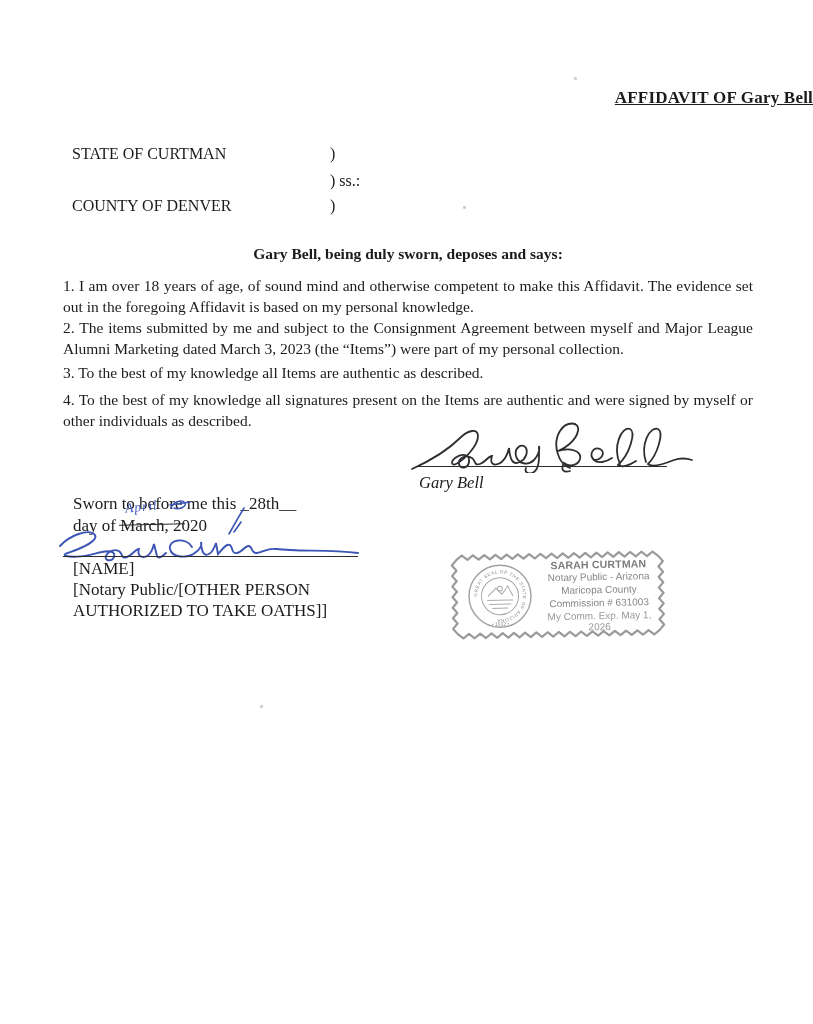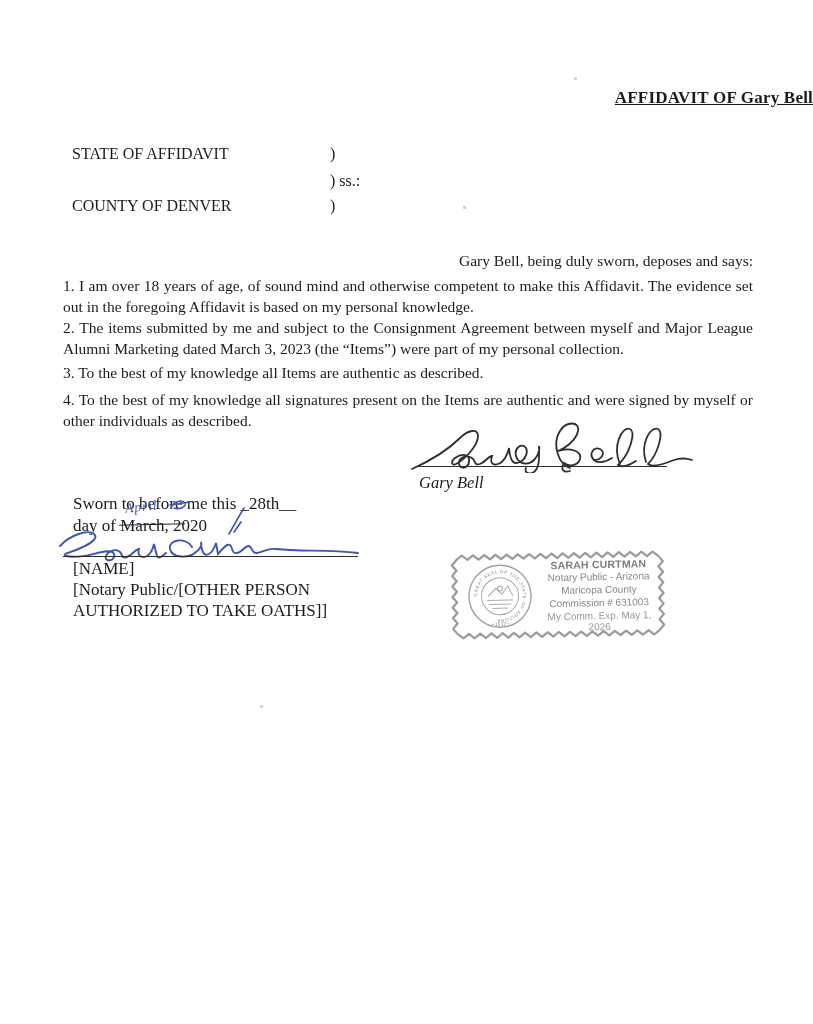--- a/index.html
+++ b/index.html
@@ -24,21 +24,21 @@
   .venue-ss{top:172px;left:330px;text-align:right;}
   .venue-county{top:197px;left:72px;}
   .venue-paren1{top:145px;left:330px;}
   .venue-paren2{top:197px;left:330px;}
   .body-text{
     left:63px;width:690px;
     font-size:15.5px;line-height:21px;
     text-align:justify;
     margin:0;
   }
-  .opening{top:250px;text-align:right;}
+  .opening{top:243px;text-align:center;font-weight:bold;}
   .p1{top:275px;}
   .p2{top:317px;}
   .p3{top:362px;}
   .p4{top:389px;}
   .sig-ink{top:421px;left:410px;width:298px;height:52px;}
   .sig-line{top:466px;left:417px;width:250px;height:0;border-top:1.6px solid #2c2c2c;}
   .sig-printed{top:473px;left:419px;font-size:16.5px;font-style:italic;}
   .jurat{font-size:17px;line-height:21px;}
   .jurat-l1{top:493px;left:73px;white-space:pre;}
   .jurat-l2{top:515px;left:73px;white-space:pre;}
@@ -75,21 +75,21 @@
   .st5{top:60px;font-size:10px;opacity:.85;}
   .speck{background:#b5b5b5;width:3px;height:3px;border-radius:1px;opacity:.65;}
 </style>
 </head>
 <body>
 
 <div class="page">
 
   <div class="abs doc-title">AFFIDAVIT OF Gary Bell</div>
 
-  <div class="abs venue venue-state">STATE OF AFFIDAVIT</div>
+  <div class="abs venue venue-state">STATE OF CURTMAN</div>
   <div class="abs venue venue-paren1">)</div>
   <div class="abs venue venue-ss">) ss.:</div>
   <div class="abs venue venue-county">COUNTY OF DENVER</div>
   <div class="abs venue venue-paren2">)</div>
 
   <p class="abs body-text opening">Gary Bell, being duly sworn, deposes and says:</p>
   <p class="abs body-text p1">1. I am over 18 years of age, of sound mind and otherwise competent to make this Affidavit. The evidence set out in the foregoing Affidavit is based on my personal knowledge.</p>
   <p class="abs body-text p2">2. The items submitted by me and subject to the Consignment Agreement between myself and Major League Alumni Marketing dated March 3, 2023 (the “Items”) were part of my personal collection.</p>
   <p class="abs body-text p3">3. To the best of my knowledge all Items are authentic as described.</p>
   <p class="abs body-text p4">4. To the best of my knowledge all signatures present on the Items are authentic and were signed by myself or other individuals as described.</p>

